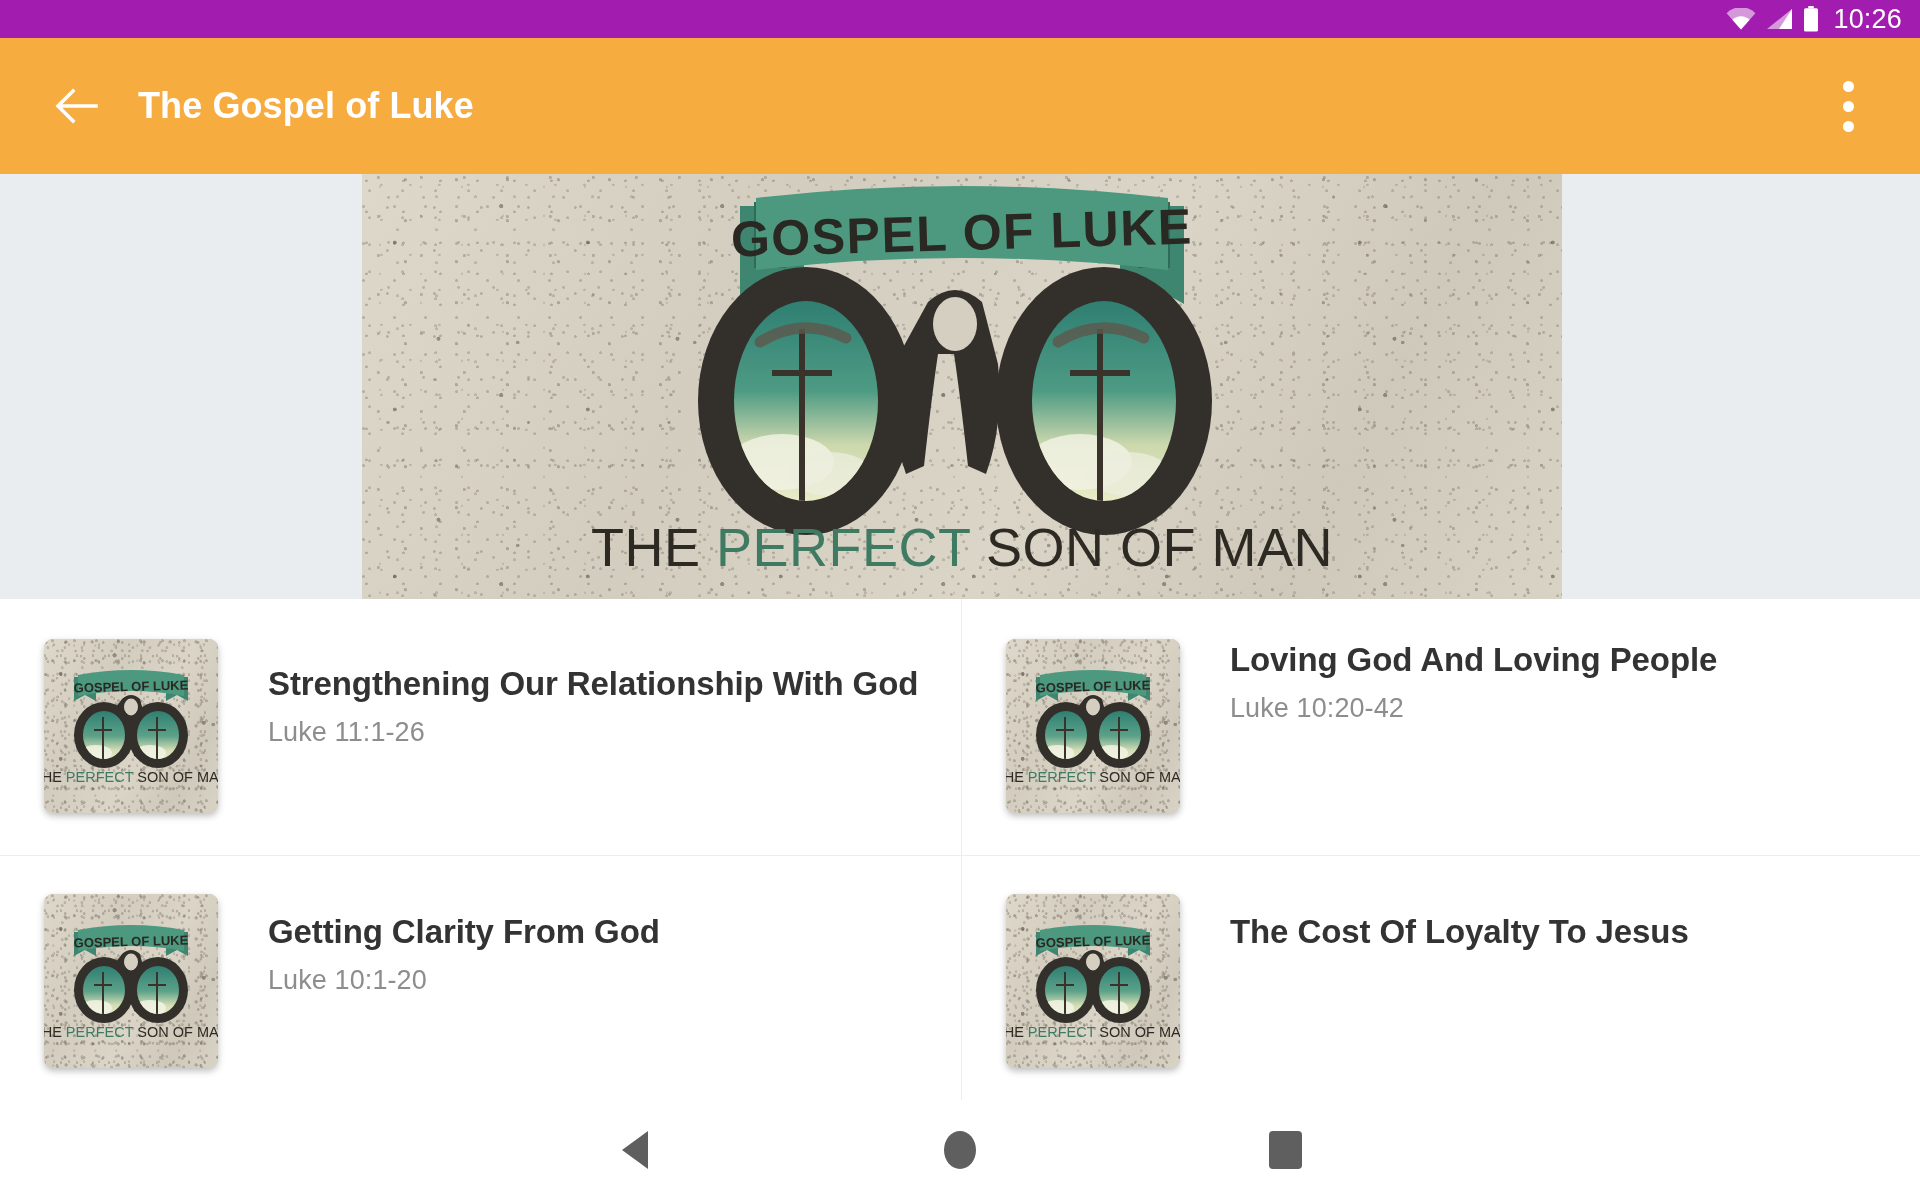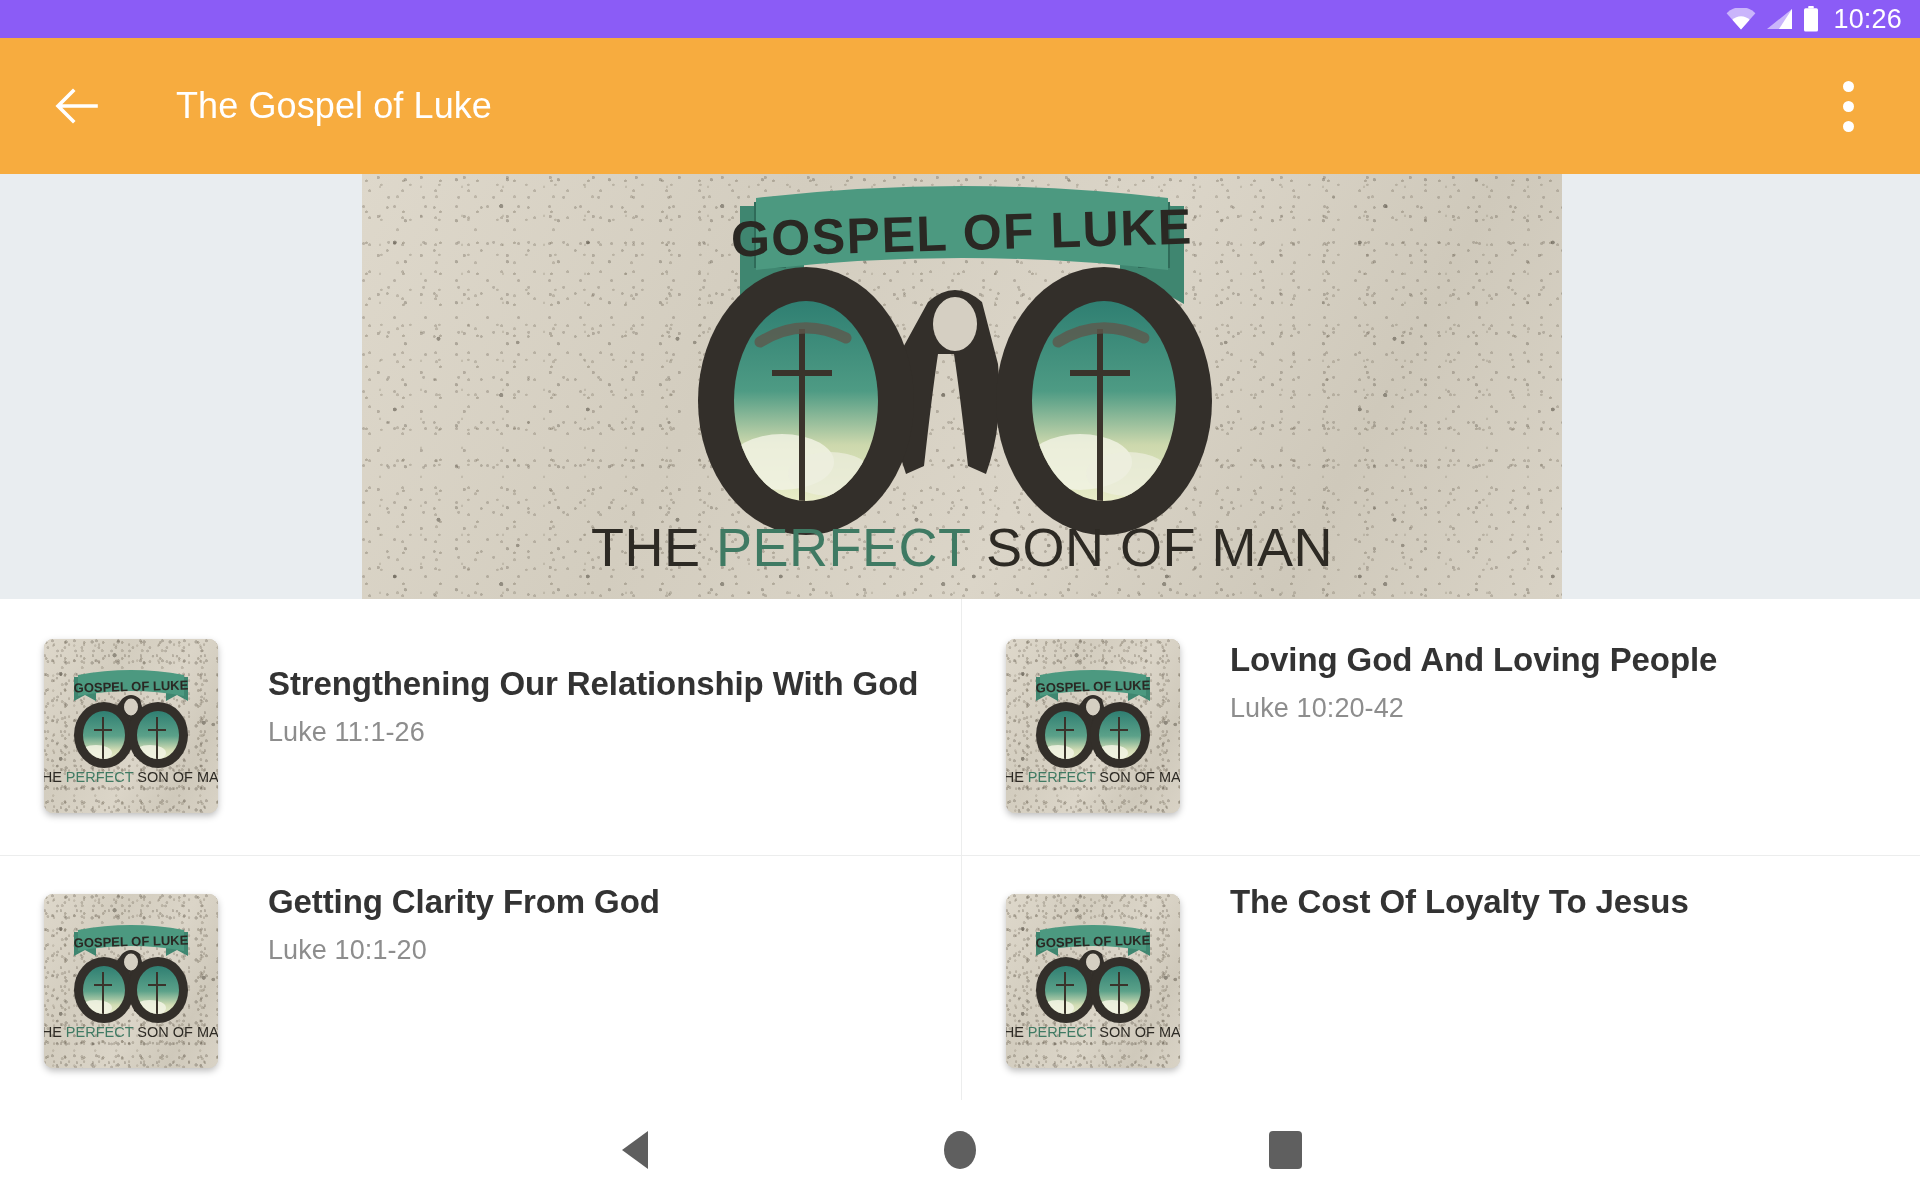--- a/index.html
+++ b/index.html
@@ -6,43 +6,43 @@
   html, body {
     width:1920px; height:1200px;
     font-family:"Liberation Sans", sans-serif;
     background:#ffffff;
     overflow:hidden;
   }
 
   
   #status-bar{
     position:absolute; top:0; left:0; width:1920px; height:38px;
-    background:#8b5cf6;
+    background:#a21caf;
     display:flex; align-items:center; justify-content:flex-end;
     padding-right:18px; gap:10px;
   }
   #status-bar .sicon{ display:flex; align-items:center; }
   #status-clock{
     color:#ffffff; font-size:27px; font-weight:400;
     letter-spacing:0.2px; margin-left:4px; line-height:1;
   }
 
   
   #app-bar{
     position:absolute; top:38px; left:0; width:1920px; height:136px;
     background:#F7AC3F; display:flex; align-items:center;
   }
   #back-button{
     width:72px; height:72px; margin-left:40px;
     display:flex; align-items:center; justify-content:center;
     cursor:pointer; flex:none;
   }
   #app-title{
-    color:#ffffff; font-size:36px; font-weight:400;
-    margin-left:64px; letter-spacing:0.1px; white-space:nowrap;
+    color:#ffffff; font-size:36px; font-weight:700;
+    margin-left:26px; letter-spacing:0.1px; white-space:nowrap;
   }
   #overflow-button{
     margin-left:auto; margin-right:42px;
     width:60px; height:80px; display:flex; flex-direction:column;
     align-items:center; justify-content:center; gap:9px; cursor:pointer;
   }
   #overflow-button i{
     display:block; width:11px; height:11px; border-radius:50%;
     background:#ffffff;
   }
@@ -121,21 +121,21 @@
   .thumb .paper{ background-size:
       19px 16px, 22px 20px, 15px 18px, 26px 21px, 17px 14px,
       24px 22px, 20px 17px, 16px 19px, 21px 15px, 18px 23px, 100% 100%; }
   .thumb .paper::after{ background-size:98px 85px,112px 96px,90px 103px,121px 92px; }
   .thumb-art{ position:absolute; inset:0; }
 
   .text-col{
     margin-left:50px; margin-top:64px; padding-right:30px;
     display:flex; flex-direction:column;
   }
-  .cell.r1 .text-col{ margin-top:25px; }
+  .cell.r1 .text-col{ margin-top:55px; }
   .item-title{
     font-size:33px; font-weight:700; color:#333333;
     line-height:1.30; letter-spacing:-0.1px;
   }
   .item-sub{
     font-size:27px; font-weight:400; color:#8d8d8d;
     margin-top:11px; letter-spacing:0.1px;
   }
 
   

